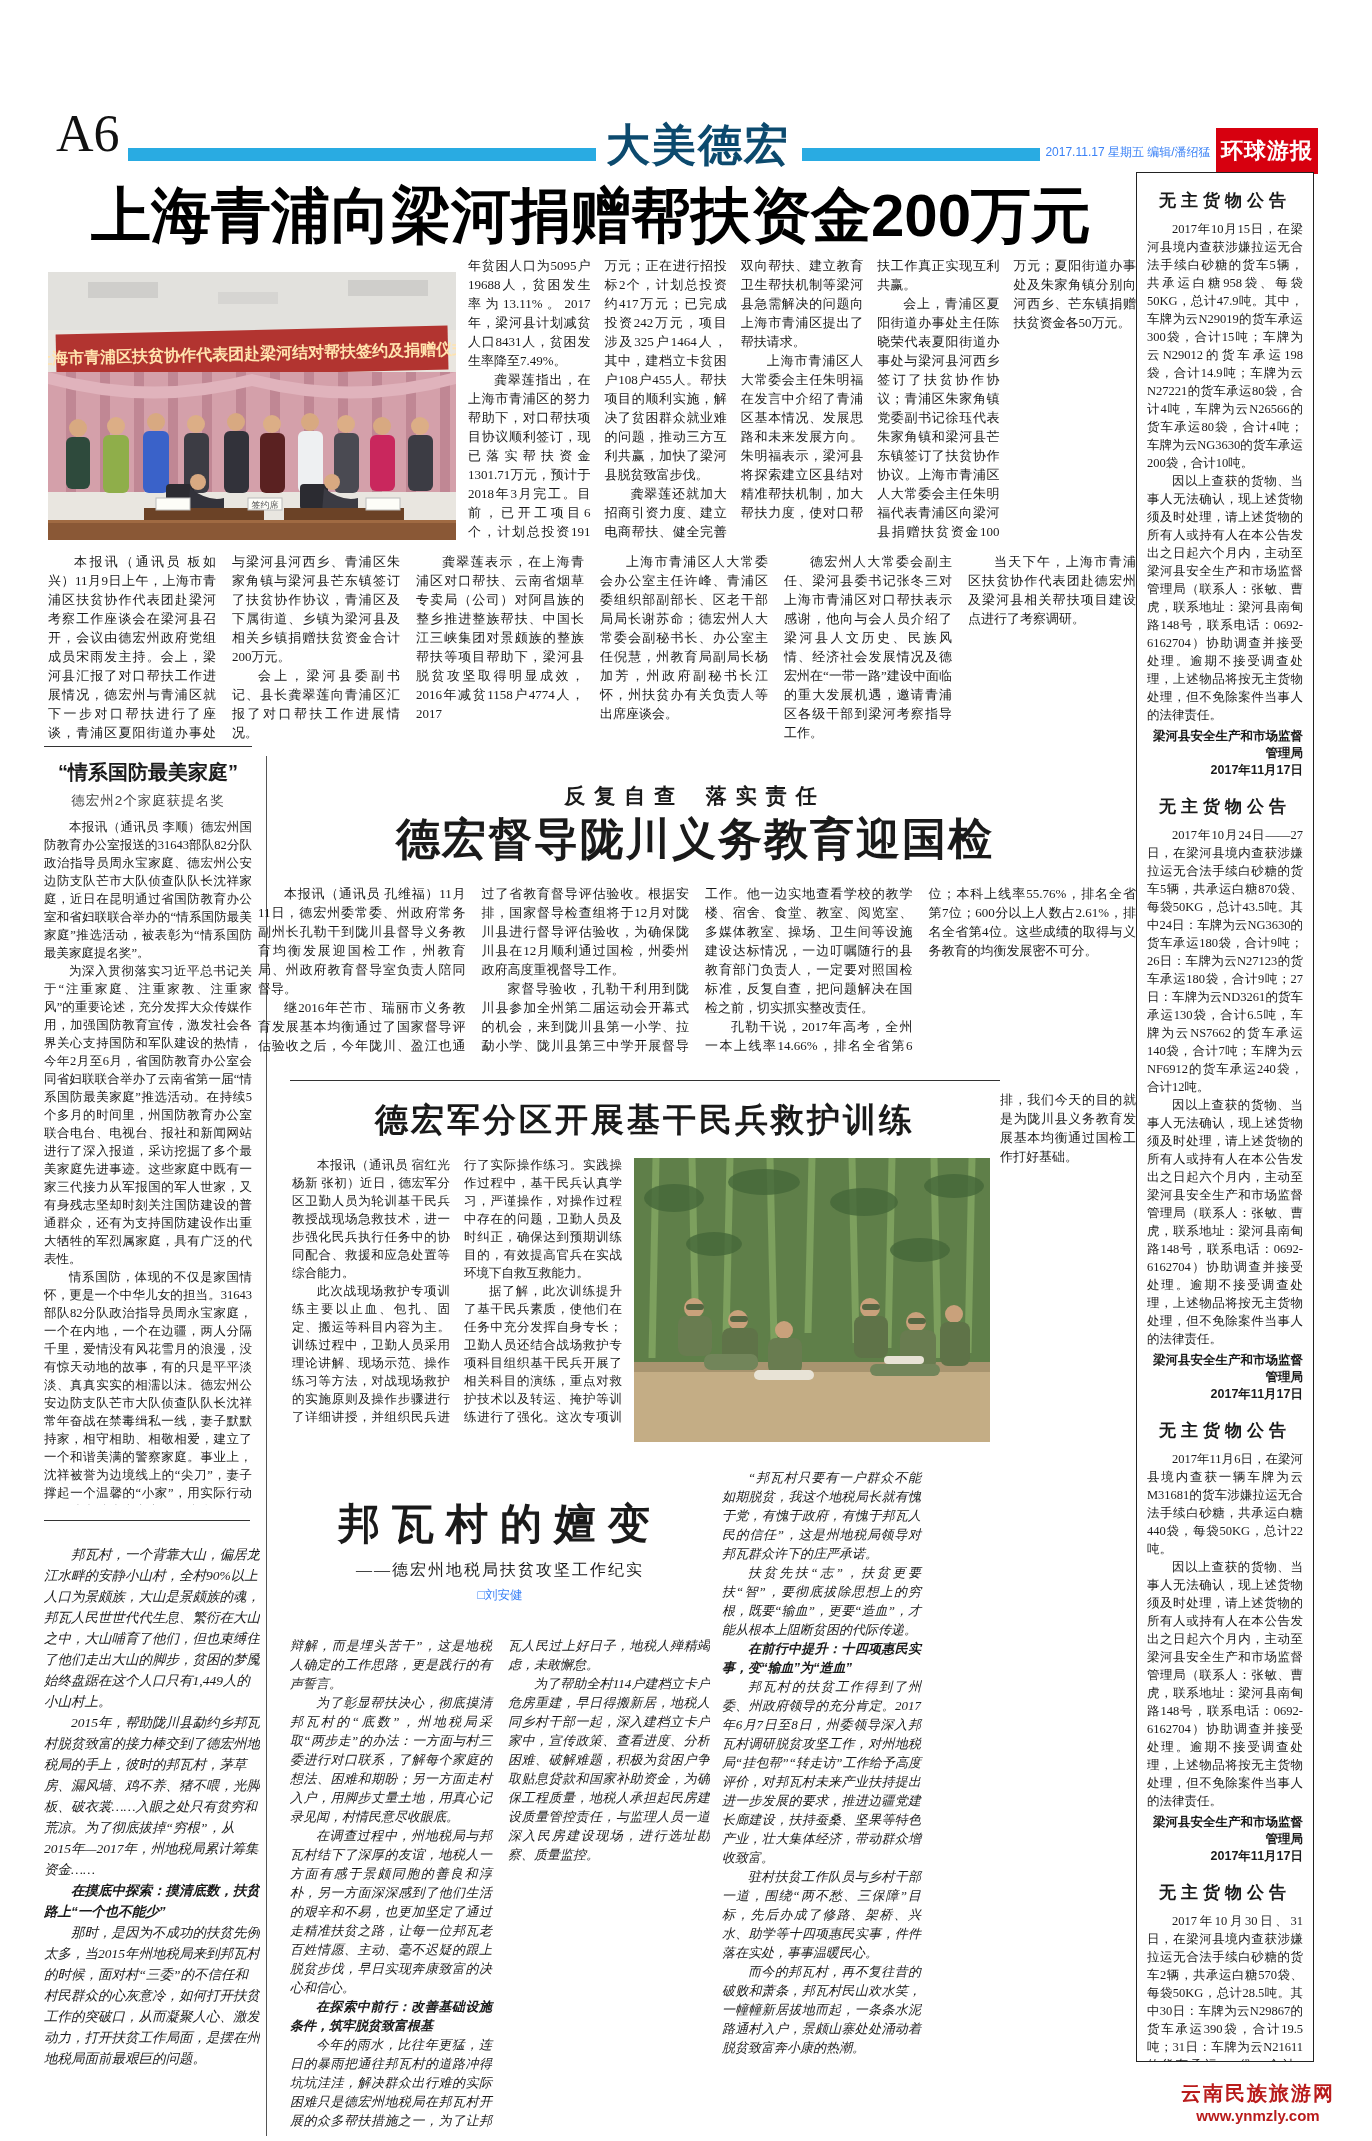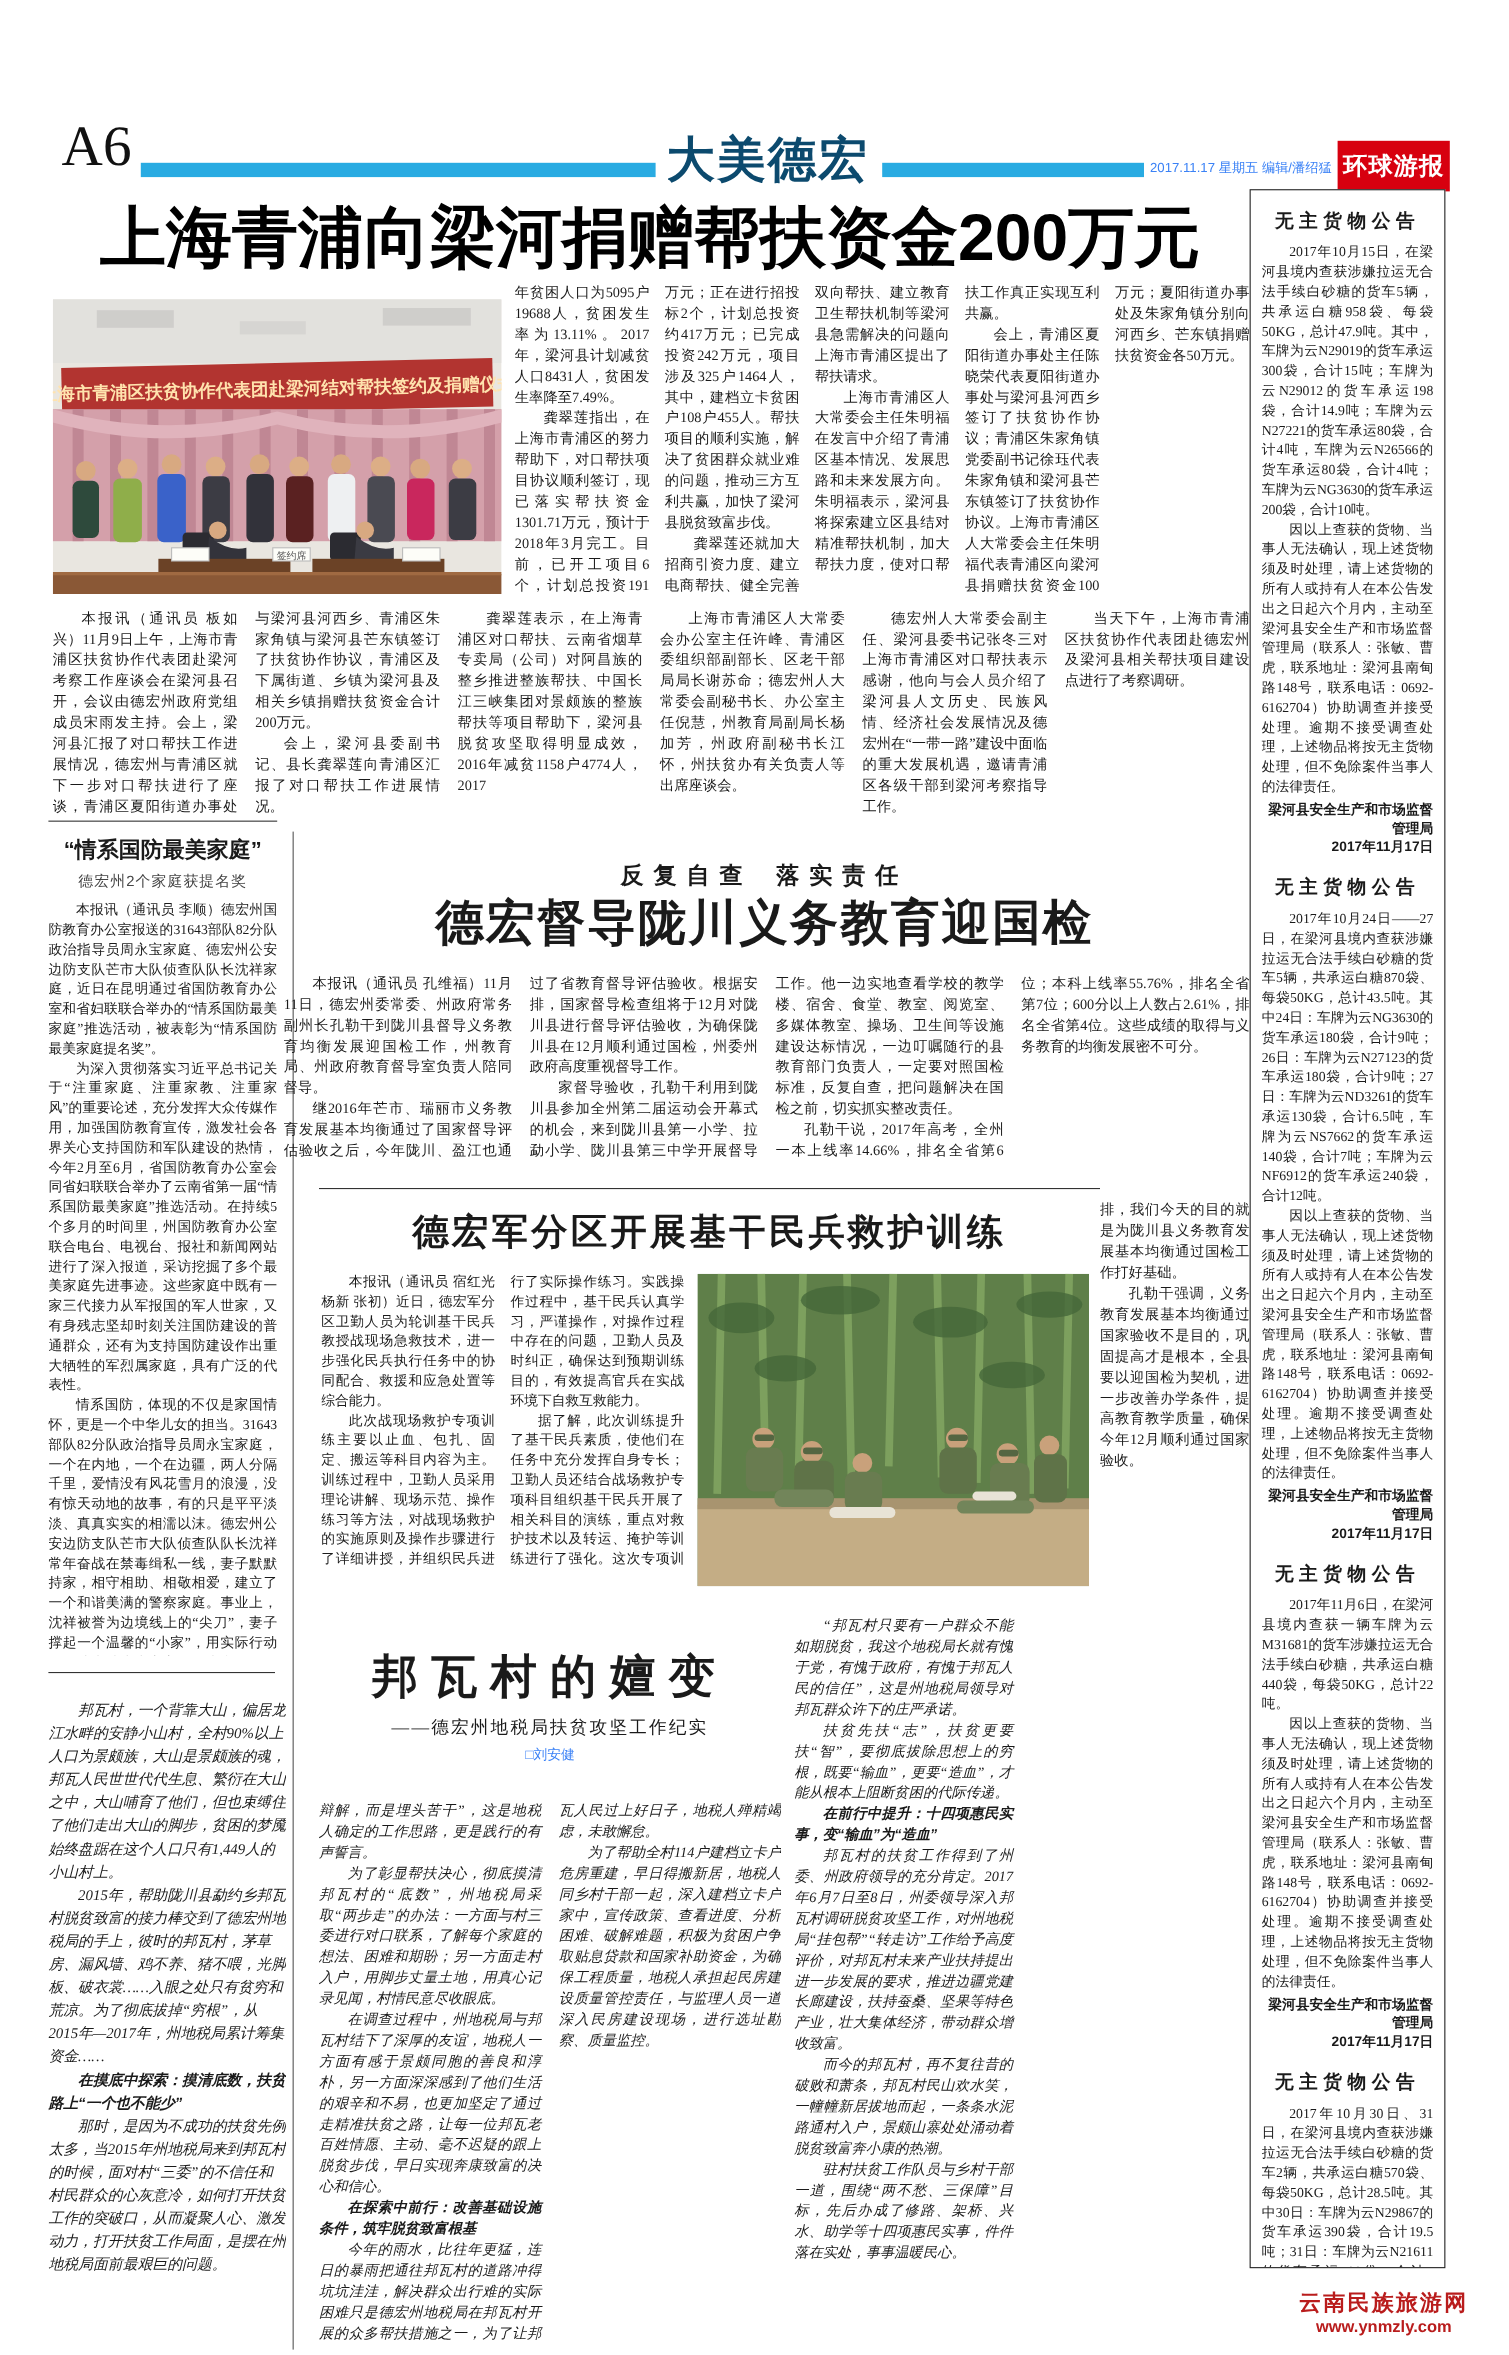--- a/index.html
+++ b/index.html
@@ -225,21 +225,20 @@
   <div class="abs edu-kicker">反复自查  落实责任</div>
   <div class="abs edu-headline">德宏督导陇川义务教育迎国检</div>
   <div class="abs edu-body bodytext">
     <p class="t">本报讯（通讯员 孔维福）11月11日，德宏州委常委、州政府常务副州长孔勒干到陇川县督导义务教育均衡发展迎国检工作，州教育局、州政府教育督导室负责人陪同督导。</p>
     <p class="t">继2016年芒市、瑞丽市义务教育发展基本均衡通过了国家督导评估验收之后，今年陇川、盈江也通过了省教育督导评估验收。根据安排，国家督导检查组将于12月对陇川县进行督导评估验收，为确保陇川县在12月顺利通过国检，州委州政府高度重视督导工作。</p>
     <p class="t">家督导验收，孔勒干利用到陇川县参加全州第二届运动会开幕式的机会，来到陇川县第一小学、拉勐小学、陇川县第三中学开展督导工作。他一边实地查看学校的教学楼、宿舍、食堂、教室、阅览室、多媒体教室、操场、卫生间等设施建设达标情况，一边叮嘱随行的县教育部门负责人，一定要对照国检标准，反复自查，把问题解决在国检之前，切实抓实整改责任。</p>
     <p class="t">孔勒干说，2017年高考，全州一本上线率14.66%，排名全省第6位；本科上线率55.76%，排名全省第7位；600分以上人数占2.61%，排名全省第4位。这些成绩的取得与义务教育的均衡发展密不可分。</p>
   </div>
   <div class="abs edu-right bodytext">
     <p class="t nohang">排，我们今天的目的就是为陇川县义务教育发展基本均衡通过国检工作打好基础。</p>
-    <p class="t">孔勒干强调，义务教育发展基本均衡通过国家验收不是目的，巩固提高才是根本，全县要以迎国检为契机，进一步改善办学条件，提高教育教学质量，确保今年12月顺利通过国家验收。</p>
   </div>
 
   <div class="abs rule-h mil-rule"></div>
   <div class="abs mil-headline">德宏军分区开展基干民兵救护训练</div>
   <div class="abs mil-body bodytext">
     <p class="t">本报讯（通讯员 宿红光 杨新 张初）近日，德宏军分区卫勤人员为轮训基干民兵教授战现场急救技术，进一步强化民兵执行任务中的协同配合、救援和应急处置等综合能力。</p>
     <p class="t">此次战现场救护专项训练主要以止血、包扎、固定、搬运等科目内容为主。训练过程中，卫勤人员采用理论讲解、现场示范、操作练习等方法，对战现场救护的实施原则及操作步骤进行了详细讲授，并组织民兵进行了实际操作练习。实践操作过程中，基干民兵认真学习，严谨操作，对操作过程中存在的问题，卫勤人员及时纠正，确保达到预期训练目的，有效提高官兵在实战环境下自救互救能力。</p>
     <p class="t">据了解，此次训练提升了基干民兵素质，使他们在任务中充分发挥自身专长；卫勤人员还结合战场救护专项科目组织基干民兵开展了相关科目的演练，重点对救护技术以及转运、掩护等训练进行了强化。这次专项训练，全体参加操课人员自觉遵守训练纪律，在近似实战的环境中学习了救护技能，锤炼了战斗作风，增强了基干民兵的战斗意识，提高了基干民兵的组织纪律性和野外急救能力。</p>
   </div>
 
@@ -315,22 +314,22 @@
     <p class="t sub">在探索中前行：改善基础设施条件，筑牢脱贫致富根基</p>
     <p class="t">今年的雨水，比往年更猛，连日的暴雨把通往邦瓦村的道路冲得坑坑洼洼，解决群众出行难的实际困难只是德宏州地税局在邦瓦村开展的众多帮扶措施之一，为了让邦瓦人民过上好日子，地税人殚精竭虑，未敢懈怠。</p>
     <p class="t">为了帮助全村114户建档立卡户危房重建，早日得搬新居，地税人同乡村干部一起，深入建档立卡户家中，宣传政策、查看进度、分析困难、破解难题，积极为贫困户争取贴息贷款和国家补助资金，为确保工程质量，地税人承担起民房建设质量管控责任，与监理人员一道深入民房建设现场，进行选址勘察、质量监控。</p>
   </div>
 
   <div class="abs vil-right bodytext kai">
     <p class="t">“邦瓦村只要有一户群众不能如期脱贫，我这个地税局长就有愧于党，有愧于政府，有愧于邦瓦人民的信任”，这是州地税局领导对邦瓦群众许下的庄严承诺。</p>
     <p class="t">扶贫先扶“志”，扶贫更要扶“智”，要彻底拔除思想上的穷根，既要“输血”，更要“造血”，才能从根本上阻断贫困的代际传递。</p>
     <p class="t sub">在前行中提升：十四项惠民实事，变“输血”为“造血”</p>
     <p class="t">邦瓦村的扶贫工作得到了州委、州政府领导的充分肯定。2017年6月7日至8日，州委领导深入邦瓦村调研脱贫攻坚工作，对州地税局“挂包帮”“转走访”工作给予高度评价，对邦瓦村未来产业扶持提出进一步发展的要求，推进边疆党建长廊建设，扶持蚕桑、坚果等特色产业，壮大集体经济，带动群众增收致富。</p>
+    <p class="t">驻村扶贫工作队员与乡村干部一道，围绕“两不愁、三保障”目标，先后办成了修路、架桥、兴水、助学等十四项惠民实事，件件落在实处，事事温暖民心。</p>
     <p class="t">而今的邦瓦村，再不复往昔的破败和萧条，邦瓦村民山欢水笑，一幢幢新居拔地而起，一条条水泥路通村入户，景颇山寨处处涌动着脱贫致富奔小康的热潮。</p>
-    <p class="t">驻村扶贫工作队员与乡村干部一道，围绕“两不愁、三保障”目标，先后办成了修路、架桥、兴水、助学等十四项惠民实事，件件落在实处，事事温暖民心。</p>
   </div>
 
   <div class="abs sidebar">
     <div>
       <div class="notice-title">无主货物公告</div>
       <p class="t notice-body">2017年10月15日，在梁河县境内查获涉嫌拉运无合法手续白砂糖的货车5辆，共承运白糖958袋、每袋50KG，总计47.9吨。其中，车牌为云N29019的货车承运300袋，合计15吨；车牌为云N29012的货车承运198袋，合计14.9吨；车牌为云N27221的货车承运80袋，合计4吨，车牌为云N26566的货车承运80袋，合计4吨；车牌为云NG3630的货车承运200袋，合计10吨。</p>
       <p class="t notice-body">因以上查获的货物、当事人无法确认，现上述货物须及时处理，请上述货物的所有人或持有人在本公告发出之日起六个月内，主动至梁河县安全生产和市场监督管理局（联系人：张敏、曹虎，联系地址：梁河县南甸路148号，联系电话：0692-6162704）协助调查并接受处理。逾期不接受调查处理，上述物品将按无主货物处理，但不免除案件当事人的法律责任。</p>
       <div class="notice-sig">梁河县安全生产和市场监督管理局</div>
       <div class="notice-date">2017年11月17日</div>
     </div>

